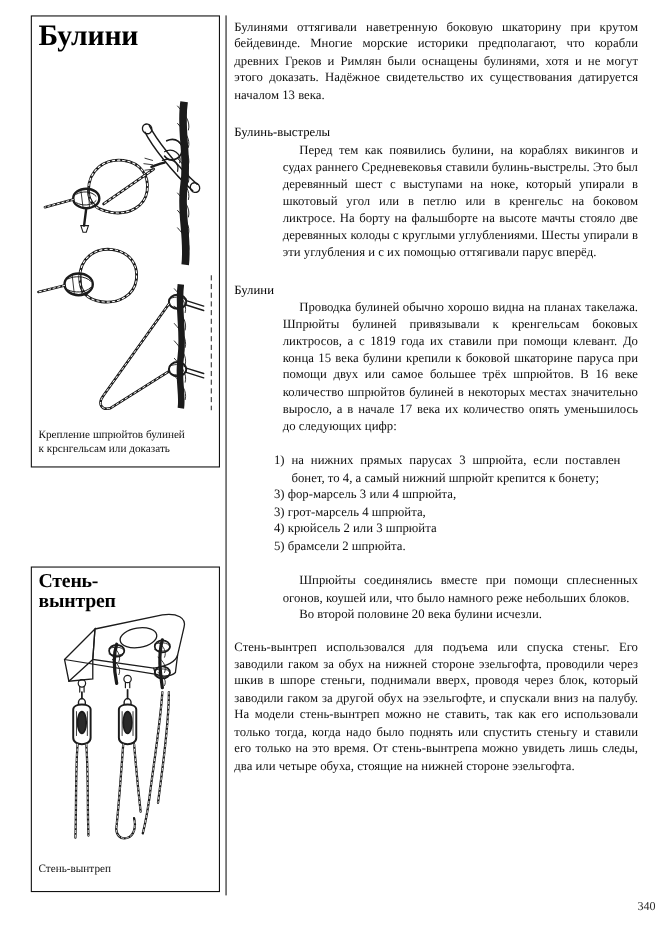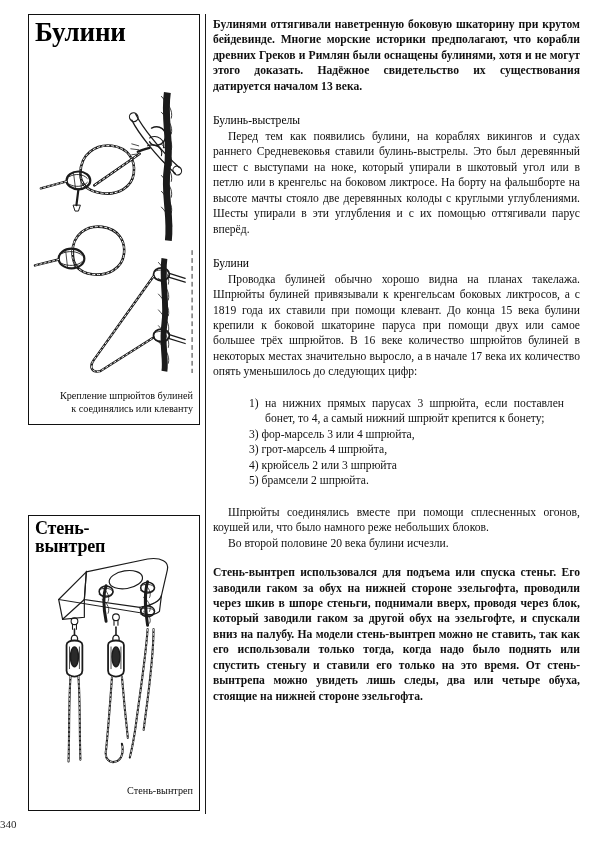--- a/index.html
+++ b/index.html
@@ -59,21 +59,21 @@
 
   .fig-art {
     position: relative;
     width: 100%;
   }
   .fig-art svg { display: block; width: 100%; height: auto; }
 
   .fig-caption {
     font-size: 10.2px;
     line-height: 1.32;
-    text-align: right;
+    text-align: left;
     padding: 0 6px;
     color: #0f0f0f;
   }
   .fig-caption .ln { display: block; }
 
   .cap-abs {
     position: absolute;
     left: 0; right: 0;
   }
 
@@ -86,22 +86,22 @@
   }
   .text-column p {
     margin: 0;
     font-size: 11.6px;
     line-height: 1.335;
     text-align: justify;
     text-justify: inter-word;
     color: #101010;
     hyphens: manual;
   }
-  .text-column p.indent { text-indent: 15px; }
-  .text-column p.flush { text-indent: 0; font-weight: bold; }
+  .text-column p.indent { text-indent: 15px; margin-left: 44px; }
+  .text-column p.flush { text-indent: 0; }
   .heading {
     font-weight: normal;
     font-size: 11.6px;
     line-height: 1.335;
     margin: 0;
     padding-top: 10px;
     color: #000;
   }
   .gap { height: 9px; }
   .gap-sm { height: 5px; }
@@ -119,21 +119,21 @@
     text-indent: -16px;
     color: #101010;
   }
 
   
   .page-number {
     position: absolute;
     left: 0;
     right: 0;
     top: 818px;
-    text-align: left;
+    text-align: right;
     font-size: 11px;
     color: #2a2a2a;
   }
 </style>
 </head>
 <body>
 
 <div class="page">
 
   <div class="column-rule"></div>
@@ -228,21 +228,21 @@
               <path d="M126 232 L 66 316 C 60 324, 64 330, 72 328 L 126 294" stroke-width="2.4"></path>
               <path d="M126 232 L 66 316 C 60 324, 64 330, 72 328 L 126 294" stroke="#fff" stroke-width="0.9" stroke-dasharray="2.2 2.6"></path>
             </g>
 
           </g>
         </svg>
       </div>
 
       <div class="fig-caption cap-abs" style="top: 374px;">
         <span class="ln">Крепление шпрюйтов булиней</span>
-        <span class="ln">к соединялись или клеванту</span>
+        <span class="ln">к крснгельсам или доказать</span>
       </div>
 
     </div>
 
     <div class="figure-box second">
 
       <div class="fig-title two-line">
         <span class="ln">Стень-</span>
         <span class="ln">вынтреп</span>
       </div>

